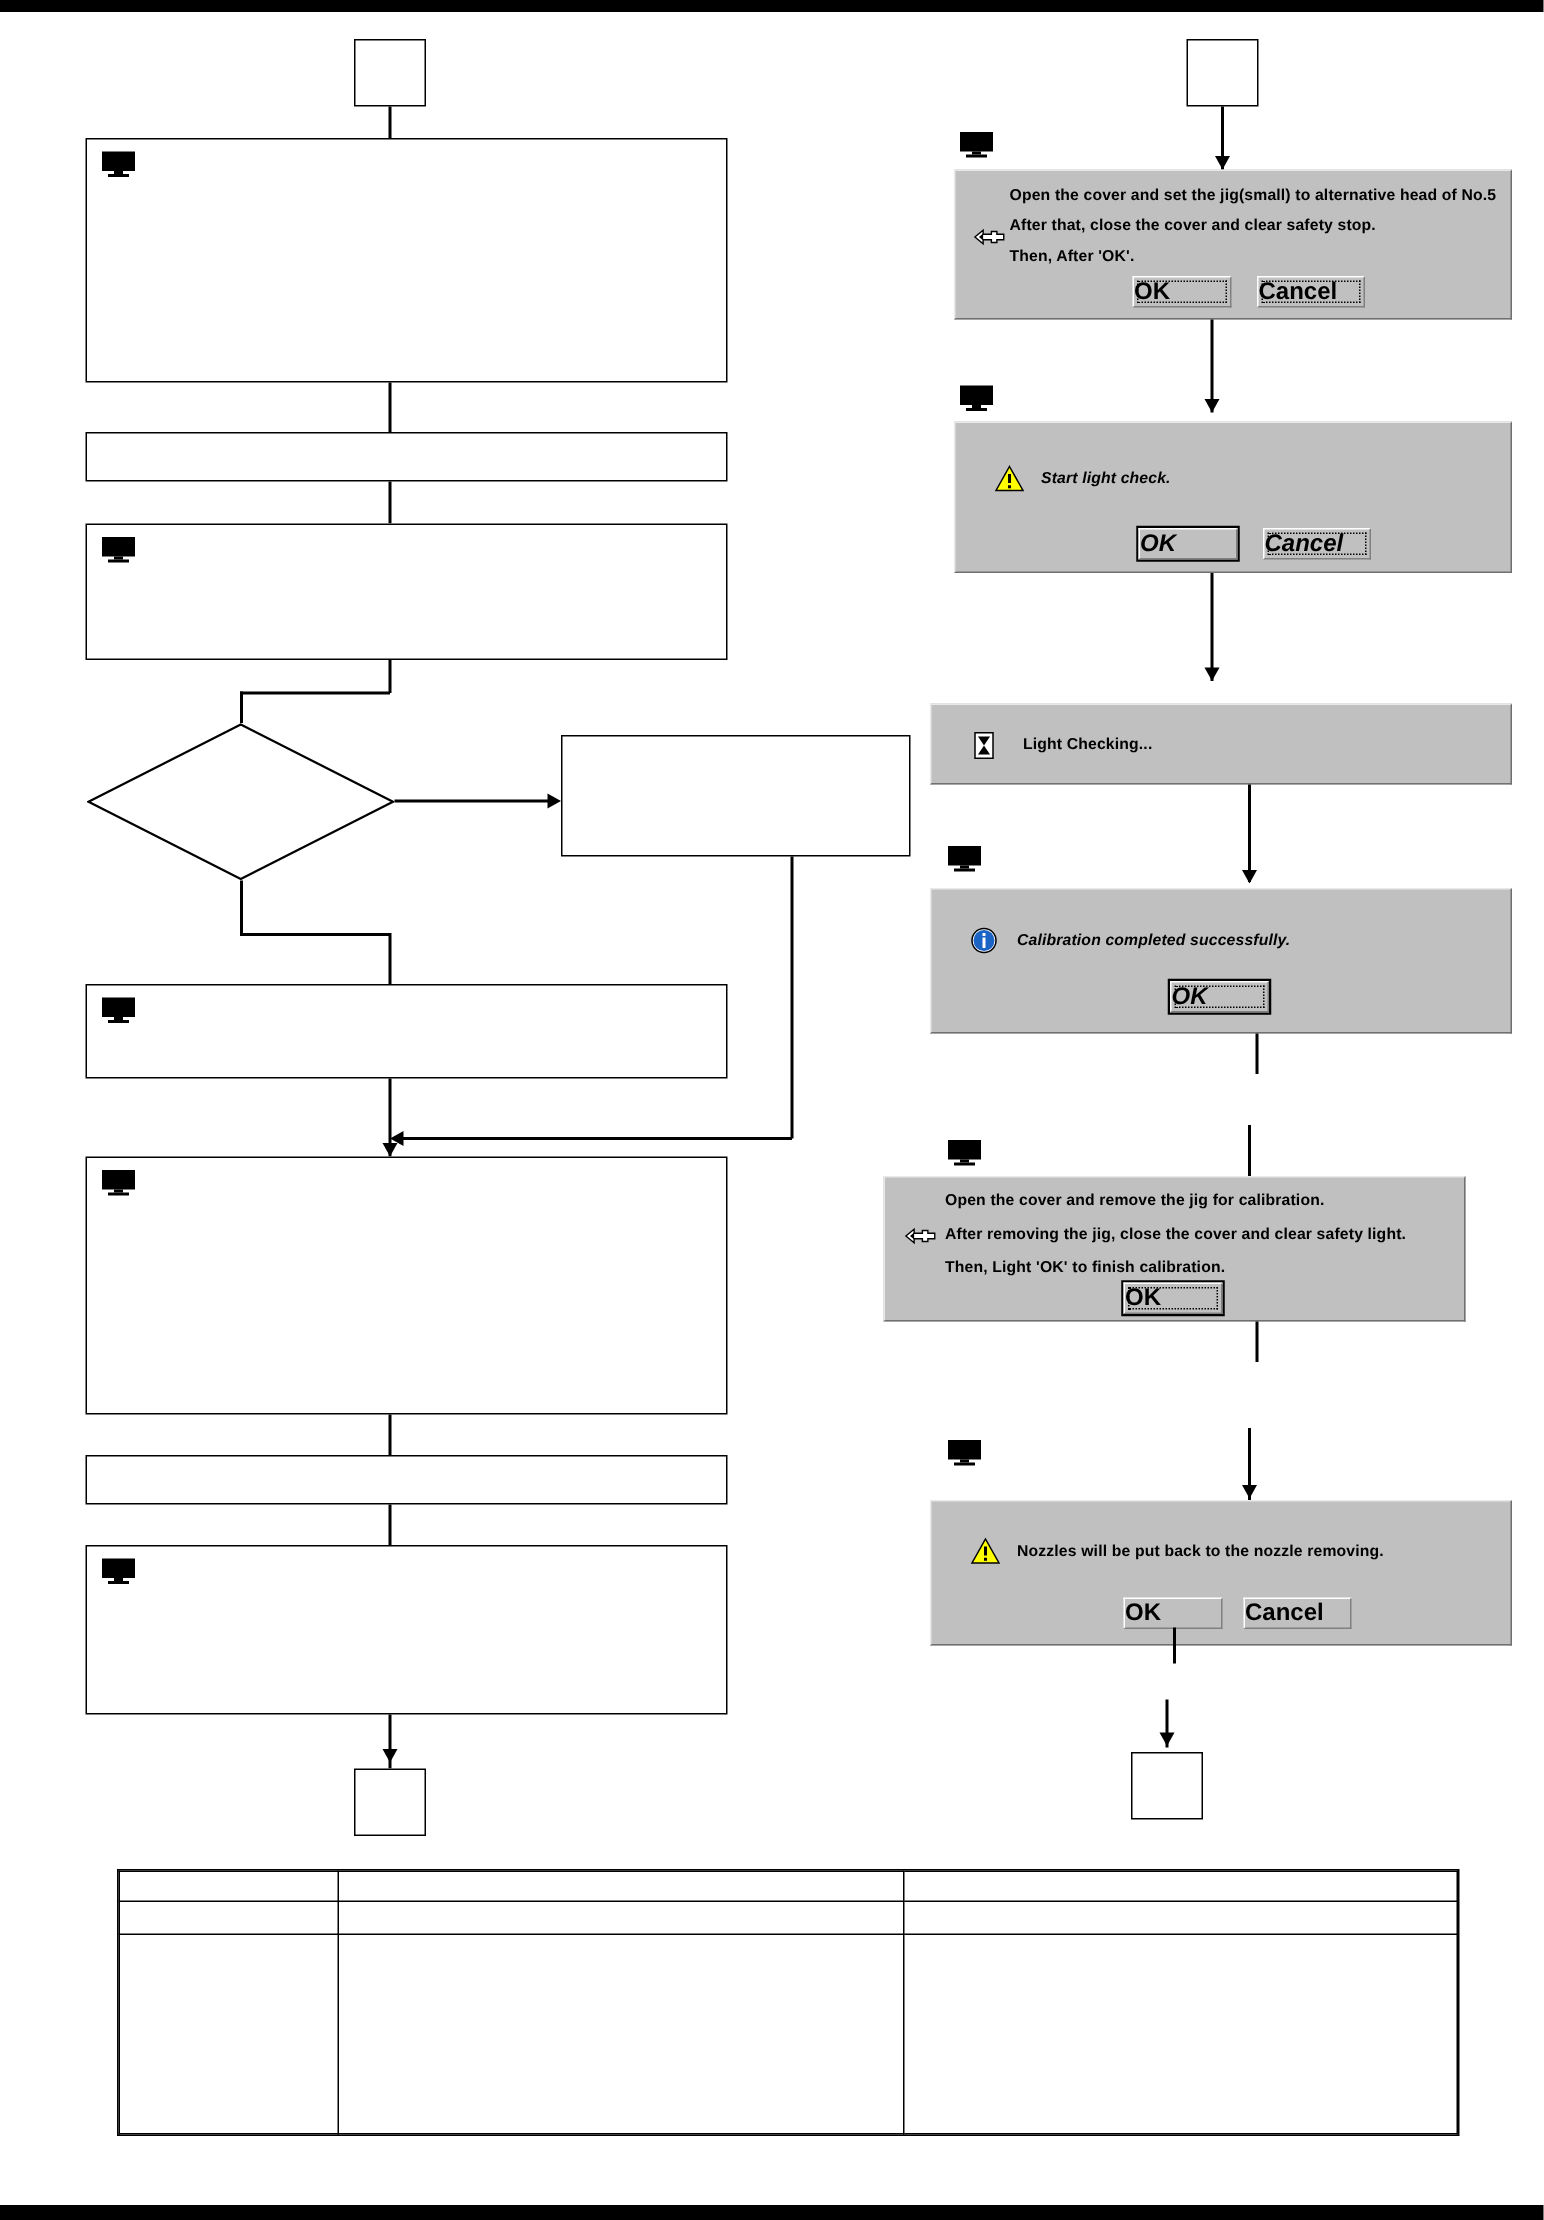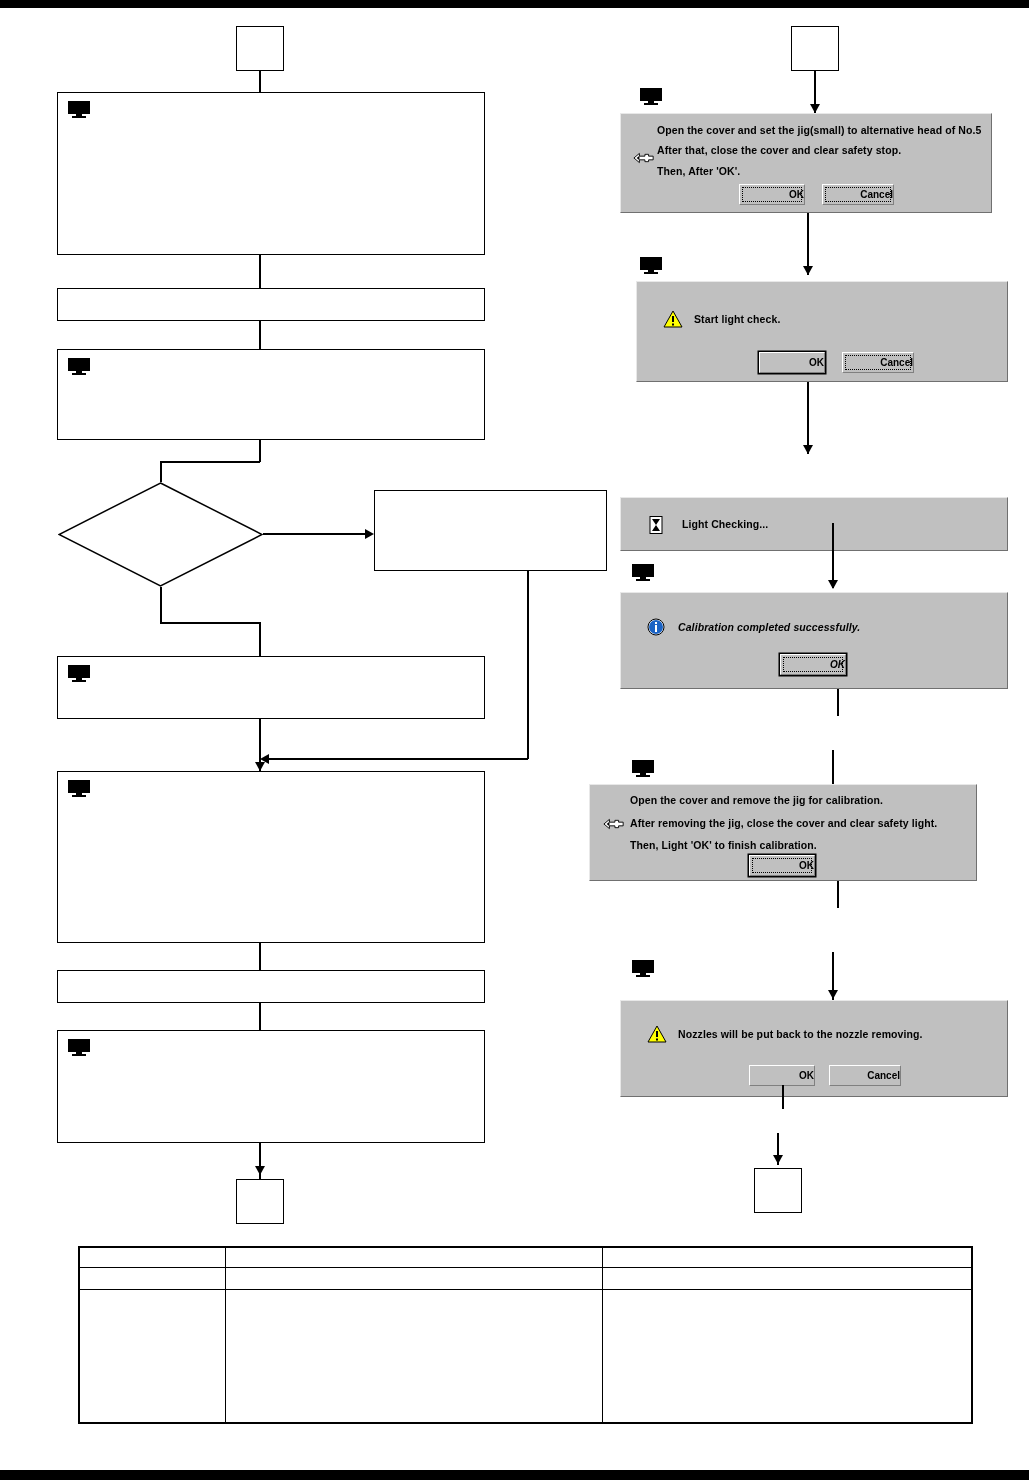--- a/index.html
+++ b/index.html
@@ -74,22 +74,22 @@
     font-size:10.5px;
   }
   .dlg-text { position:absolute; font-size:10.5px; font-weight:bold; letter-spacing:0.1px; }
   .btn {
     position:absolute; box-sizing:border-box;
     background:#c0c0c0;
     border-top:1.5px solid #ffffff;
     border-left:1.5px solid #ffffff;
     border-right:1.5px solid #808080;
     border-bottom:1.5px solid #808080;
-    font-size:10px;
-    text-align:right;
+    font-size:16px;
+    text-align:left;
     line-height:19px;
     font-weight:bold;
   }
   .btn.focus::after{
     content:""; position:absolute; left:2px; top:2px; right:2px; bottom:2px;
     border:1px dotted #000;
   }
   .btn.defaulted {
     box-shadow:0 0 0 1.5px #000;
   }
@@ -218,56 +218,56 @@
 </div>
 <div class="line vline" style="left:814px; top:71px; height:43px;"></div>
 <div class="arrow-down" style="left:810px; top:104px;"></div>
 
 <div class="monitor" style="left:640px; top:88px;">
   <div class="screen"></div>
     <div class="stand"></div>
     <div class="base"></div>
 </div>
 
-<div class="dialog" style="left:620px; top:113px; width:372px; height:100px;">
+<div class="dialog" style="left:636px; top:113px; width:372px; height:100px;">
   <svg class="icon-hand" style="left:12px; top:36px;" viewBox="0 0 24 16">
     <path d="M1 8 L7 3 L7 6 L13 6 L13 4 L17 4 L17 6 L22 6 L22 10 L17 10 L17 12 L13 12 L13 10 L7 10 L7 13 Z" fill="#ffffff" stroke="#000000" stroke-width="1"></path>
     <path d="M4 8 L7 5.5 L7 10.5 Z" fill="#000000"></path>
   </svg>
   <div class="dlg-text" style="left:36px; top:10px;">Open the cover and set the jig(small) to alternative head of No.5</div>
   <div class="dlg-text" style="left:36px; top:30px;">After that, close the cover and clear safety stop.</div>
   <div class="dlg-text" style="left:36px; top:51px;">Then, After 'OK'.</div>
   <div class="btn focus" style="left:118px; top:70px; width:66px; height:21px;">OK</div>
   <div class="btn focus" style="left:201px; top:70px; width:72px; height:21px;">Cancel</div>
 </div>
 
 <div class="line vline" style="left:807px; top:213px; height:62px;"></div>
 <div class="arrow-down" style="left:803px; top:266px;"></div>
 
 <div class="monitor" style="left:640px; top:257px;">
   <div class="screen"></div>
     <div class="stand"></div>
     <div class="base"></div>
 </div>
 
-<div class="dialog" style="left:636px; top:281px; width:372px; height:101px;">
+<div class="dialog" style="left:636px; top:281px; width:372px; height:101px;font-style:italic;">
   <svg class="icon-warn" style="left:26px; top:28px;" viewBox="0 0 20 18">
     <path d="M10 1 L19 17 L1 17 Z" fill="#ffff00" stroke="#000000" stroke-width="1"></path>
     <rect x="9" y="6" width="2" height="6" fill="#000000"></rect>
     <rect x="9" y="13.5" width="2" height="2" fill="#000000"></rect>
   </svg>
   <div class="dlg-text" style="left:57px; top:31px;">Start light check.</div>
   <div class="btn defaulted" style="left:122px; top:70px; width:66px; height:21px;">OK</div>
   <div class="btn focus" style="left:205px; top:70px; width:72px; height:21px;">Cancel</div>
 </div>
 
 <div class="line vline" style="left:807px; top:382px; height:72px;"></div>
 <div class="arrow-down" style="left:803px; top:445px;"></div>
 
-<div class="dialog" style="left:620px; top:469px; width:388px; height:54px;margin-top:28px;">
+<div class="dialog" style="left:620px; top:469px; width:388px; height:54px;">
   <svg class="icon-hour" style="left:27px; top:18px;" viewBox="0 0 14 18">
     <rect x="1" y="0.5" width="12" height="17" fill="#ffffff" stroke="#000000" stroke-width="1"></rect>
     <path d="M3 3 L11 3 L7 9 Z" fill="#000000"></path>
     <path d="M3 15 L11 15 L7 9 Z" fill="#000000"></path>
   </svg>
   <div class="dlg-text" style="left:61px; top:20px;">Light Checking...</div>
 </div>
 
 <div class="line vline" style="left:832px; top:523px; height:65px;"></div>
 <div class="arrow-down" style="left:828px; top:580px;"></div>

